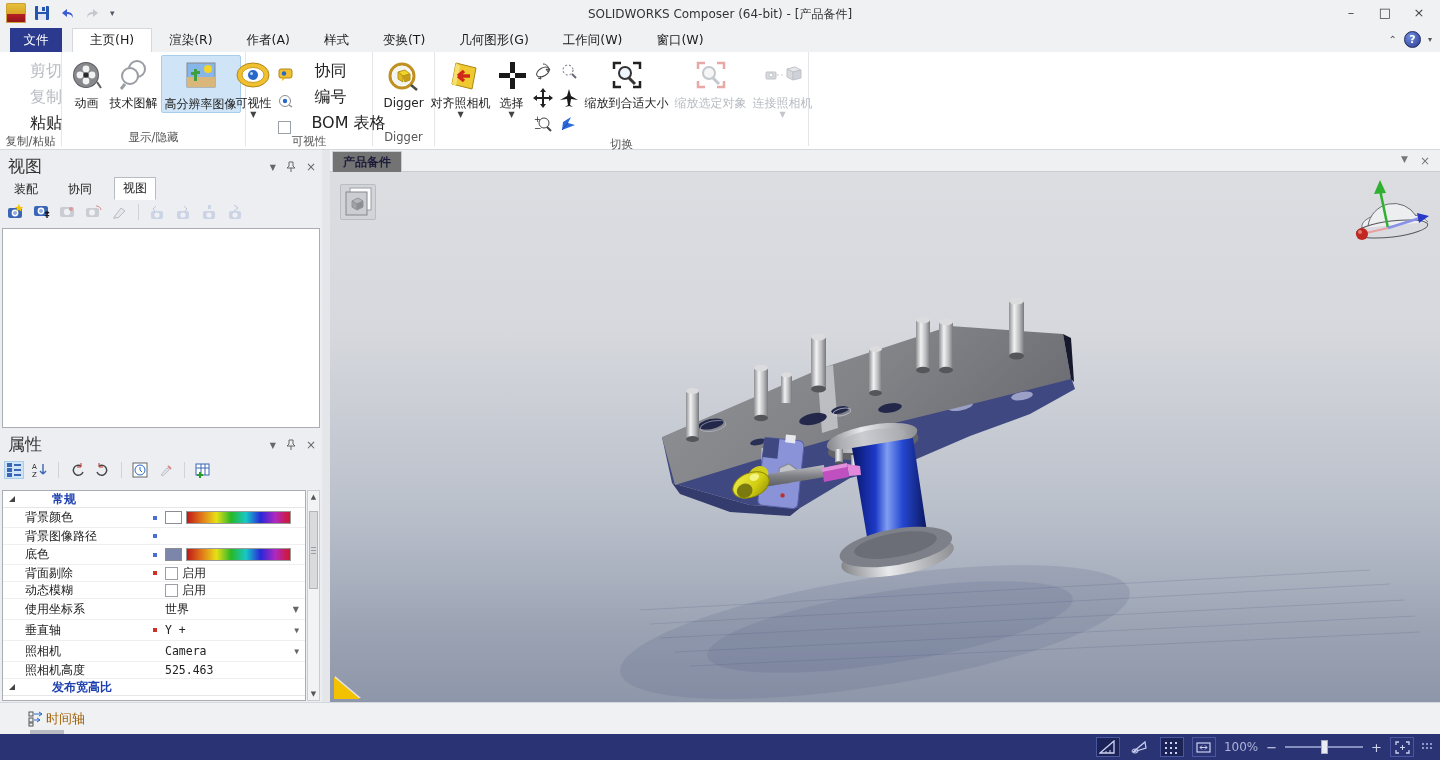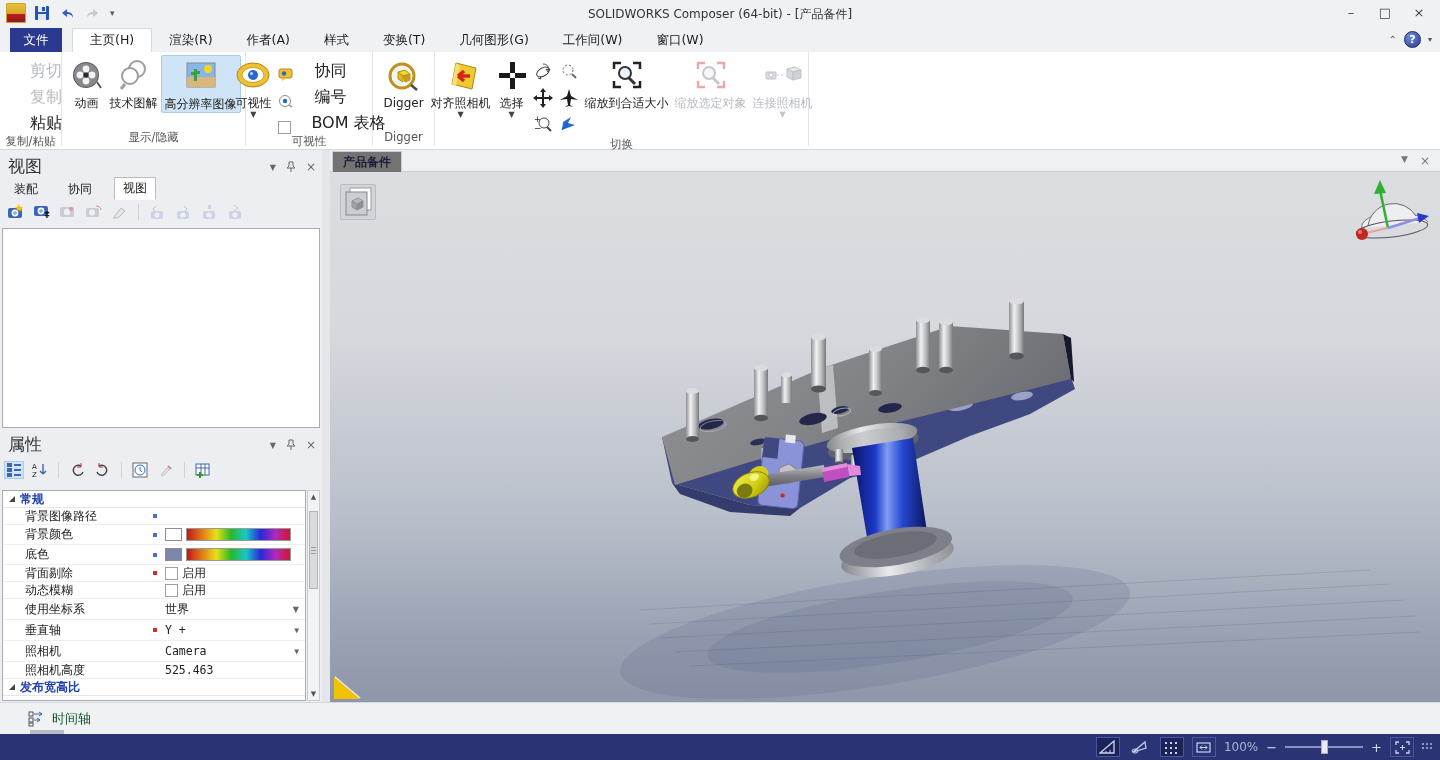--- a/index.html
+++ b/index.html
@@ -56,21 +56,21 @@
   .tico { width:20px; height:18px; display:flex; align-items:center; justify-content:center; }
   .tico.on { background:#cfe4f7; border:1px solid #a8cdeb; }
   .tbsep { width:1px; height:16px; background:#d0d3d8; margin:0 2px; }
   .whitebox { background:#fff; border:1px solid #a9adb3; }
 
   
   .pgrid { position:absolute; left:2px; right:16px; top:60px; bottom:2px; background:#fff; border:1px solid #a9adb3; overflow:hidden; }
   .prow { display:flex; align-items:center; height:17px; border-bottom:1px solid #efefef; position:relative; padding-left:22px; }
   .prow.tall { height:20px; }
   .prow.dd { height:21px; }
-  .prow.sec { padding-left:6px; color:#1f41b0; font-weight:bold; border-bottom:1px solid #e6e6e6; }
+  .prow.sec { padding-left:6px; color:#1f41b0; font-weight:bold; border-bottom:1px solid #e6e6e6;gap:32px; }
   .sectri { width:0; height:0; border-left:6px solid transparent; border-bottom:6px solid #444; margin-right:5px; }
   .plabel { width:128px; font-size:12px; white-space:nowrap; }
   .pdot { width:12px; display:flex; align-items:center; }
   .dotb { width:4px; height:4px; background:#4a6fd0; }
   .dotr { width:4px; height:4px; background:#d03028; }
   .pval { flex:1; display:flex; align-items:center; gap:4px; font-size:12px; }
   .mono { font-family:"DejaVu Sans Mono","Liberation Mono",monospace; font-size:11.5px; }
   .swatch { width:17px; height:13px; border:1px solid #8a8e94; }
   .rainbow { height:13px; flex:1; margin-right:14px; border:1px solid #999;
     background:linear-gradient(90deg,#c01818,#e07818,#e8e018,#28b828,#18c8c8,#2828d8,#b028c0,#d01828); }
@@ -85,21 +85,21 @@
   .doctab { position:absolute; left:2px; top:1px; height:21px; padding:0 10px; background:#737373; border:1px solid #c9ccd1; border-bottom:none; display:flex; align-items:center; font-weight:bold; font-size:12px; color:#1c1c3a; }
   .docstrip-icons { position:absolute; right:10px; top:4px; display:flex; gap:12px; color:#777; }
   .canvas { position:absolute; left:330px; top:172px; width:1110px; height:530px;
     background:linear-gradient(180deg,#dcddE1 0%,#d6d8dd 30%,#b9bfca 65%,#99a1b2 88%,#8e96a9 100%); }
   .pagesico { position:absolute; left:10px; top:12px; width:36px; height:36px; background:#d2d4d9; border:1px solid #b9bcc2; border-radius:2px; }
   .corner-tri { position:absolute; left:4px; bottom:3px; width:0; height:0; border-left:26px solid #f2c200; border-top:22px solid transparent; filter:drop-shadow(1px -1px 0 #e8e8e8); }
   .triad { position:absolute; right:10px; top:4px; }
 
   
   .timelineband { position:absolute; left:0; top:702px; width:1440px; height:32px; background:#f0f1f3; border-top:1px solid #d5d8dc; }
-  .tl-inner { position:absolute; left:28px; top:7px; display:flex; align-items:center; gap:6px; font-size:13px; color:#14532d; }
+  .tl-inner { position:absolute; left:28px; top:7px; display:flex; align-items:center; font-size:13px; color:#a16207; }
   .tl-stub { position:absolute; left:30px; top:27px; width:34px; height:5px; background:#b9bcc2; }
 
   
   .statusbar { position:absolute; left:0; top:734px; width:1440px; height:26px; background:#2a3374; }
   .sb-right { position:absolute; right:6px; top:0; height:26px; display:flex; align-items:center; gap:8px; }
   .sbico { width:24px; height:20px; display:flex; align-items:center; justify-content:center; }
   .sbico.on { background:#1c2457; border:1px solid #4a569f; }
   .sbico.box { border:1px solid #4a569f; }
   .sb-zoom { color:#aeb4d6; font-size:12px; }
   .sb-sign { color:#cfd4ee; font-size:13px; }
@@ -552,36 +552,36 @@
             <line x1="11" y1="2" x2="11" y2="13" stroke="#3b66b5"></line>
             <path d="M3 13 h6 M6 10 v6" stroke="#2a9a2a" stroke-width="2"></path>
           </svg>
         </div>
     </div>
     <div class="pgrid">
       <div class="prow sec">
           <span class="sectri"></span>
           <span>常规</span>
         </div>
+      <div class="prow tall">
+          <span class="plabel">背景颜色</span>
+          <span class="pdot">
+            <span class="dotb"></span>
+          </span>
+          <span class="pval">
+            <span class="swatch" style="background:#ffffff"></span>
+            <span class="rainbow"></span>
+          </span>
+        </div>
       <div class="prow">
           <span class="plabel">背景图像路径</span>
           <span class="pdot">
             <span class="dotb"></span>
           </span>
           <span class="pval"></span>
-        </div>
-      <div class="prow tall">
-          <span class="plabel">背景颜色</span>
-          <span class="pdot">
-            <span class="dotb"></span>
-          </span>
-          <span class="pval">
-            <span class="swatch" style="background:#ffffff"></span>
-            <span class="rainbow"></span>
-          </span>
         </div>
       <div class="prow tall">
           <span class="plabel">底色</span>
           <span class="pdot">
             <span class="dotb"></span>
           </span>
           <span class="pval">
             <span class="swatch" style="background:#7c86aa"></span>
             <span class="rainbow"></span>
           </span>

